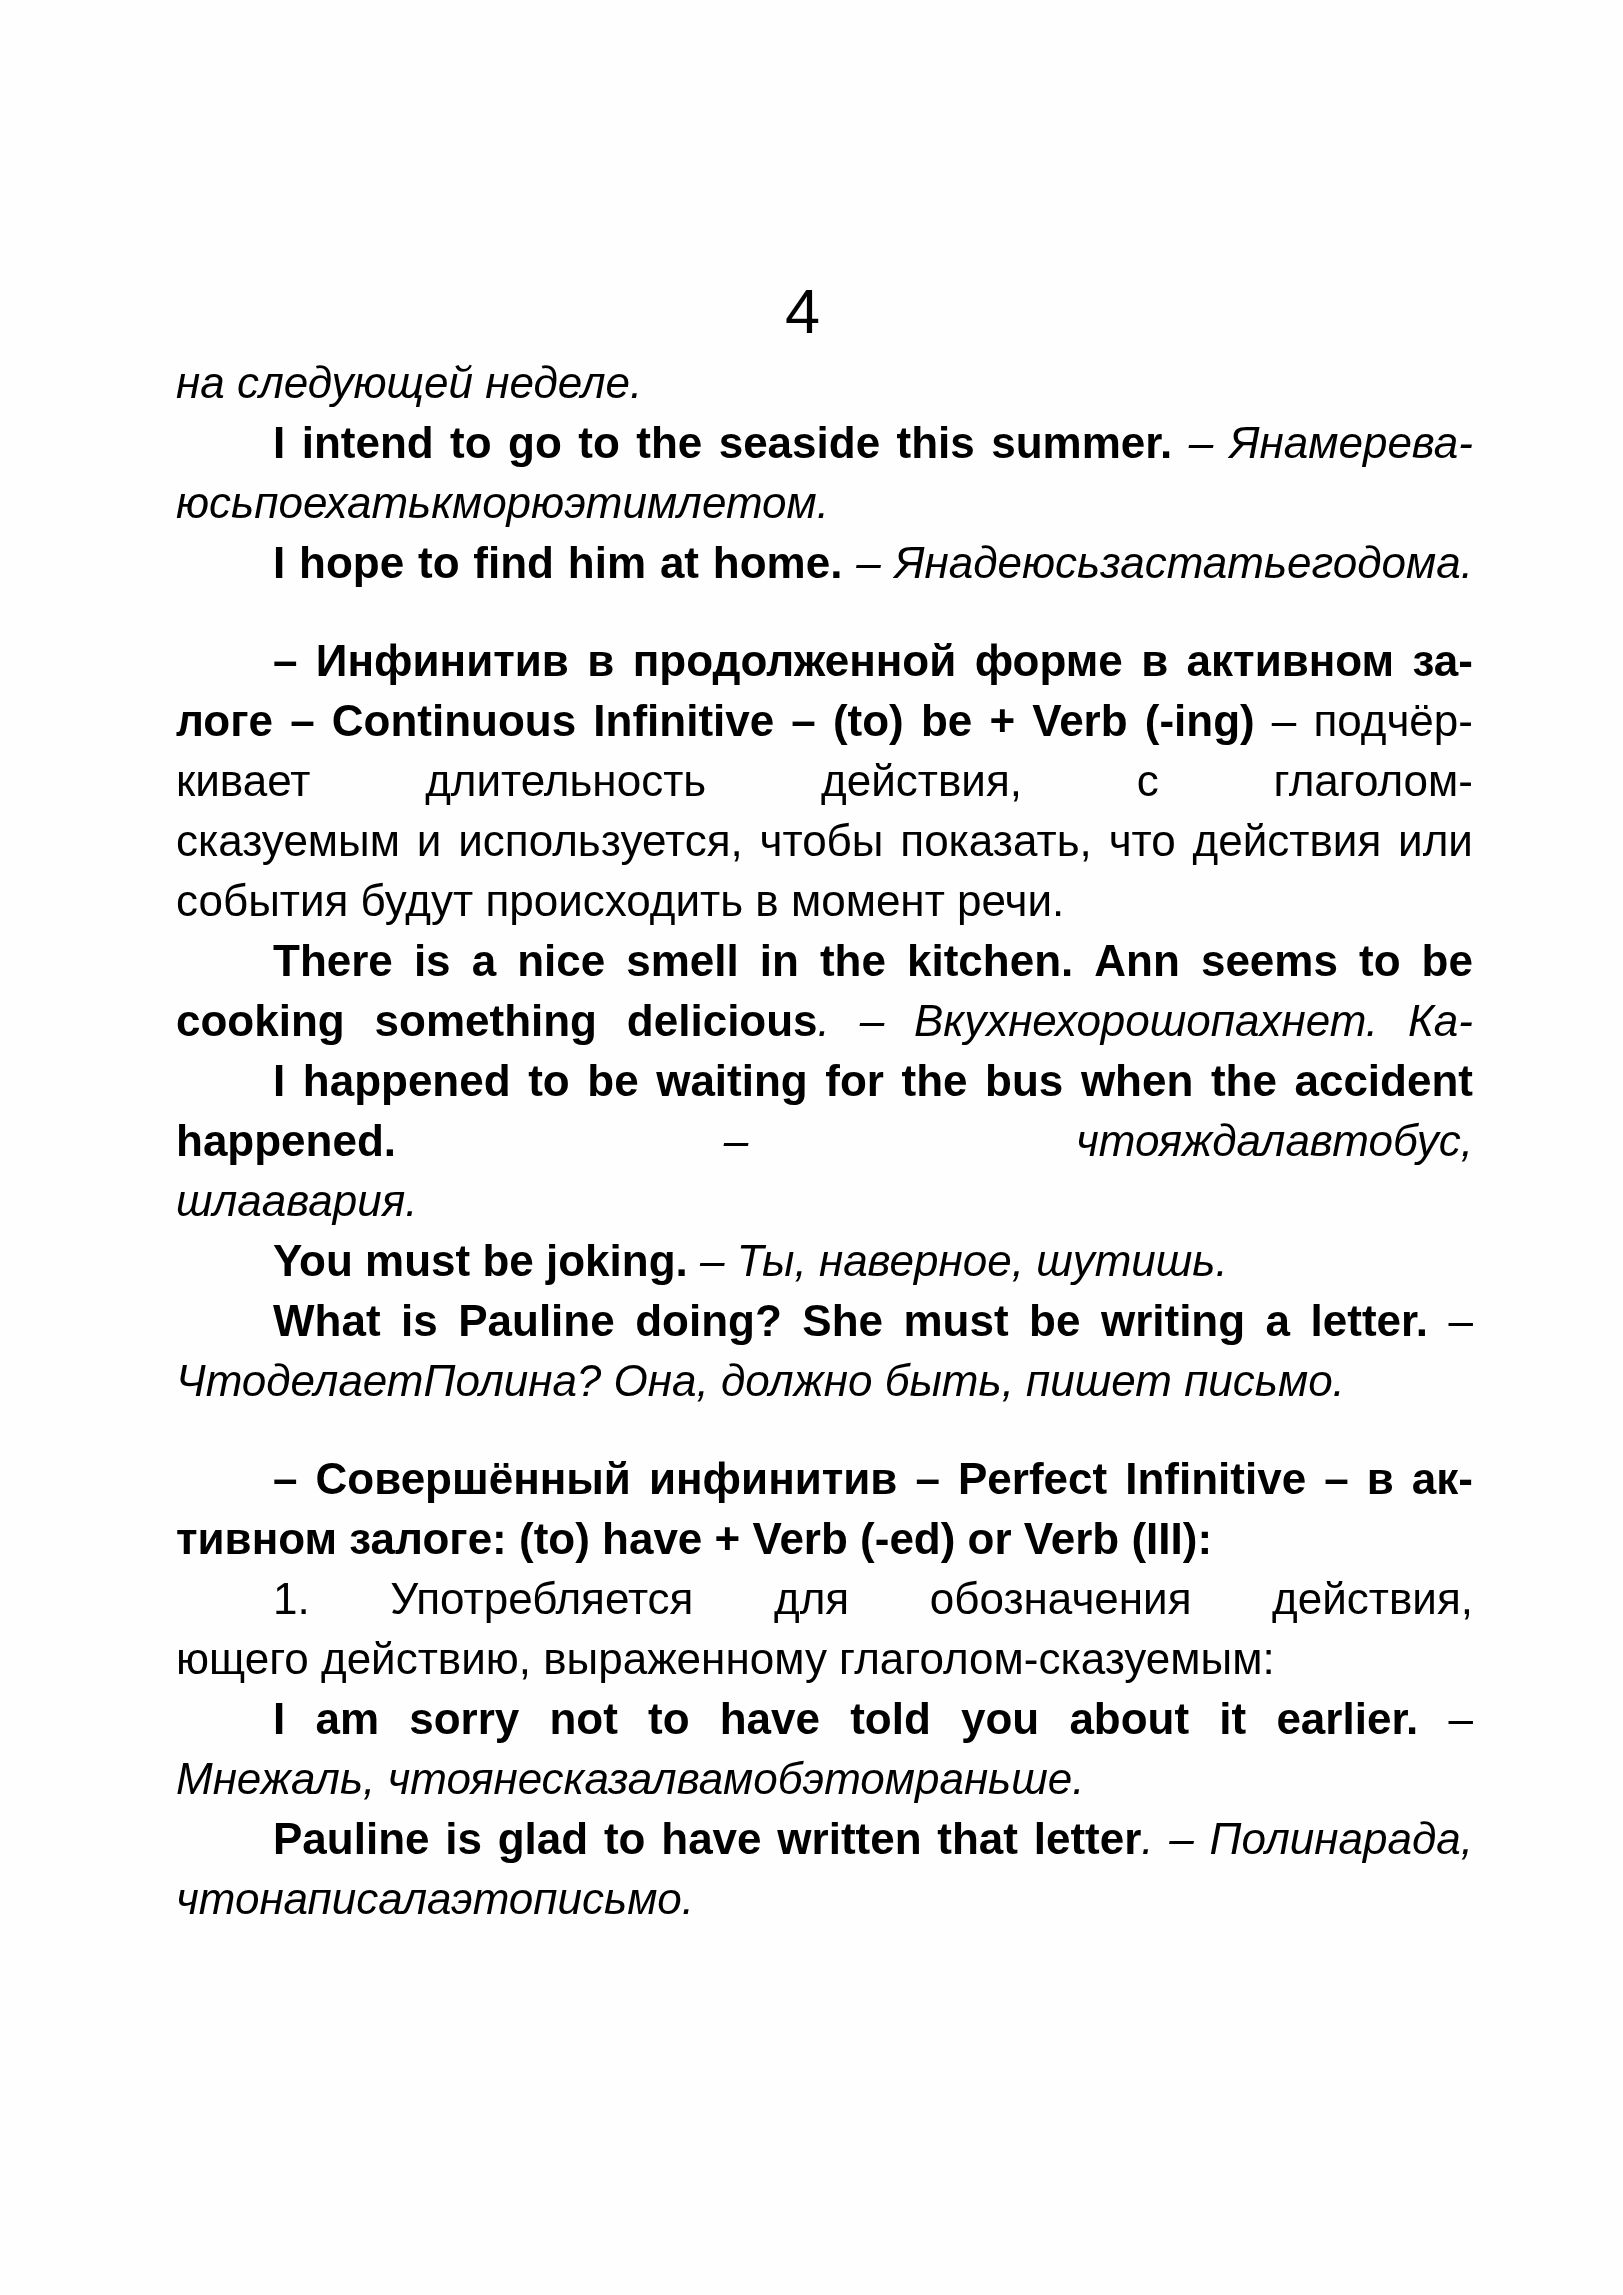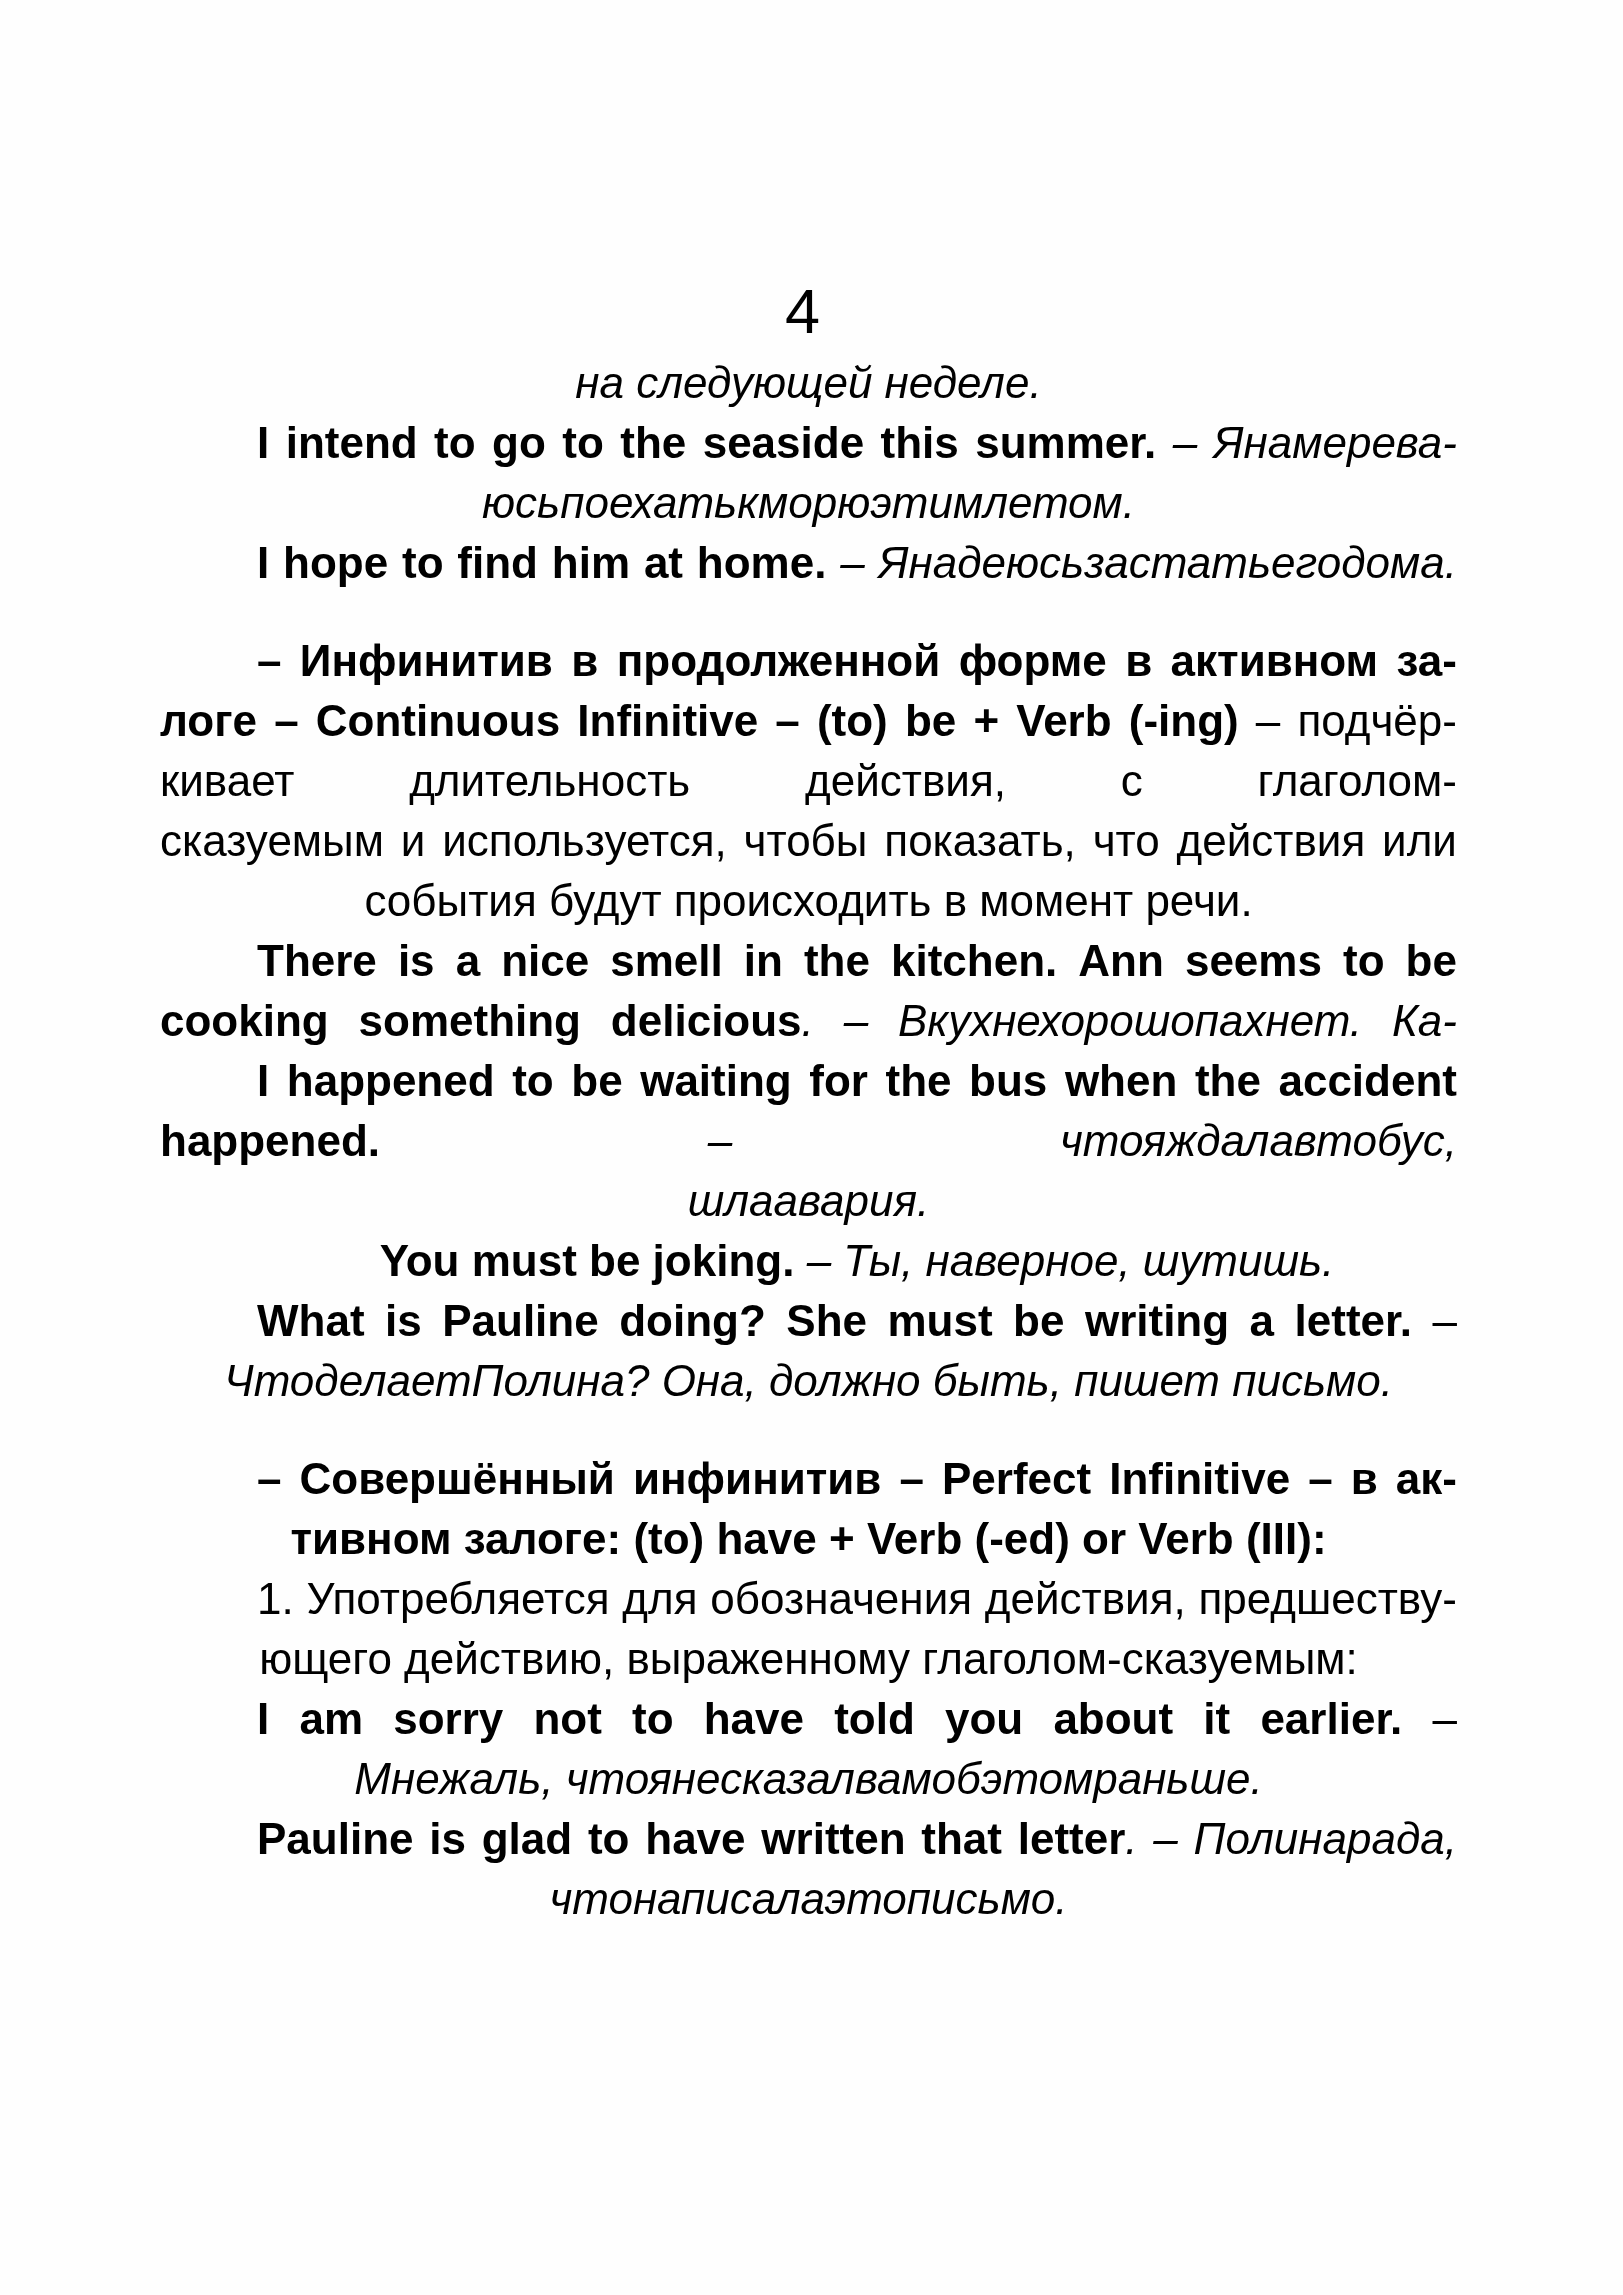--- a/index.html
+++ b/index.html
@@ -21,26 +21,25 @@
     top: 280px;
     left: 0;
     width: 1605px;
     text-align: center;
     font-size: 63px;
     line-height: 63px;
     font-weight: 400;
   }
   .content {
     position: absolute;
-    left: 160px;
+    left: 176px;
     top: 353px;
     width: 1297px;
     font-size: 44px;
     line-height: 60px;
-    text-align: center;
   }
   .para { margin: 0; }
   .para.gap { margin-top: 38px; }
   .line {
     height: 60px;
     white-space: nowrap;
   }
   .line.just {
     display: flex;
     justify-content: space-between;
@@ -212,21 +211,20 @@
         </div>
         <div class="line"><span class="s-b">тивном залоге: (to) have + Verb (-ed) or Verb (III):</span></div>
       </div>
       <div class="para">
         <div class="line just ind">
           <span class="w"><span class="s-r">1.</span></span>
           <span class="w"><span class="s-r">Употребляется</span></span>
           <span class="w"><span class="s-r">для</span></span>
           <span class="w"><span class="s-r">обозначения</span></span>
           <span class="w"><span class="s-r">действия,</span></span>
-          <span class="w"><span class="s-r">предшеству-</span></span>
         </div>
         <div class="line"><span class="s-r">ющего действию, выраженному глаголом-сказуемым:</span></div>
       </div>
       <div class="para">
         <div class="line just ind">
           <span class="w"><span class="s-b">I</span></span>
           <span class="w"><span class="s-b">am</span></span>
           <span class="w"><span class="s-b">sorry</span></span>
           <span class="w"><span class="s-b">not</span></span>
           <span class="w"><span class="s-b">to</span></span>

